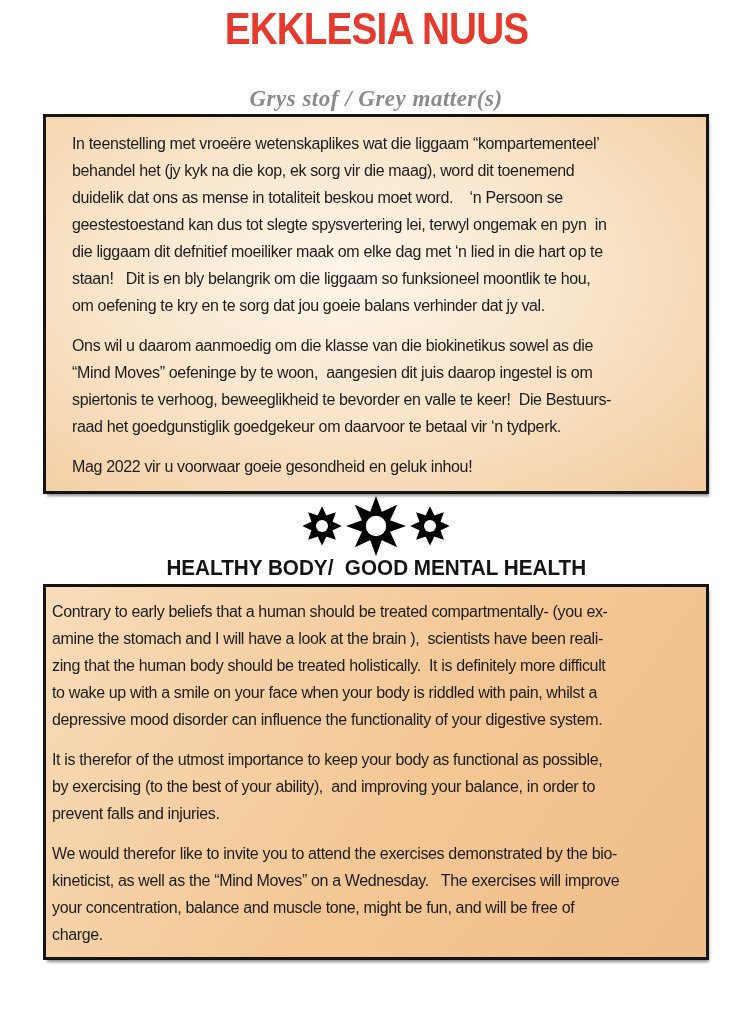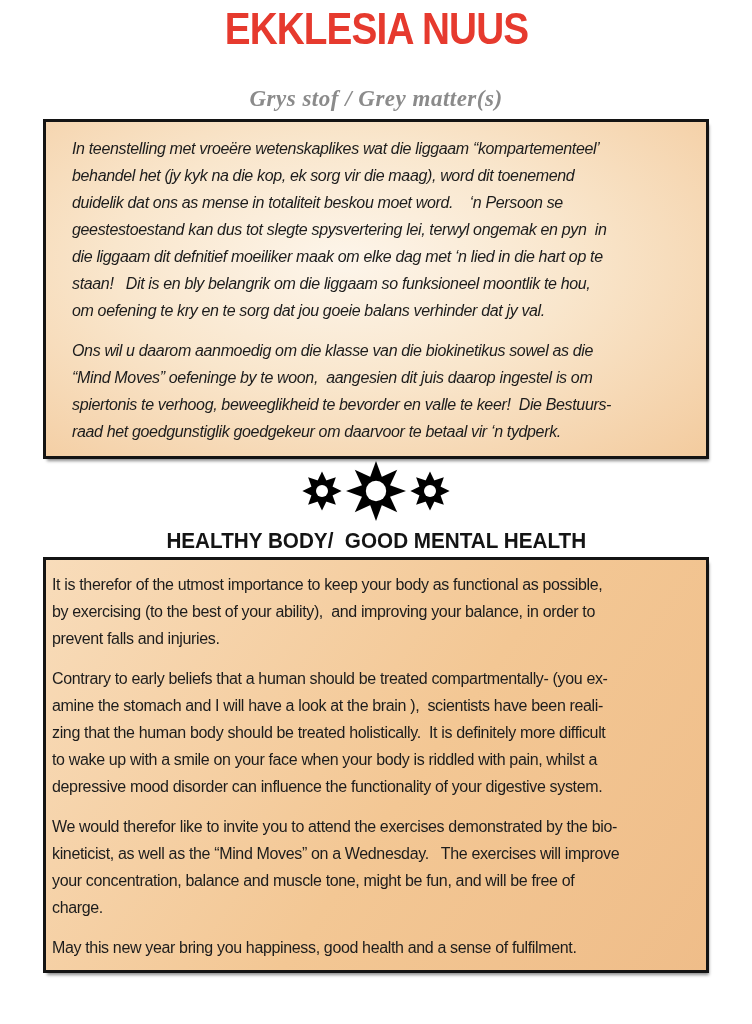--- a/index.html
+++ b/index.html
@@ -17,33 +17,33 @@
 
   .subtitle{margin-top:2px;font-family:Liberation Serif, serif;
             font-style:italic;font-weight:bold;
             font-size:23px;line-height:30px;color:var(--subtitle-gray,#8b8b8b);
             letter-spacing:0.5px;white-space:pre;}
 
   .heading{display:inline-block;font-weight:700;font-size:22px;line-height:26px;
            color:#141414;white-space:pre;transform:scaleX(0.94);
            transform-origin:center;margin:0;}
   .heading-wrap1{margin-top:6px;}
-  .heading-wrap2{margin-top:8px;}
+  .heading-wrap2{margin-top:0px;}
 
   .box{box-sizing:border-box;width:666px;margin:0 auto;
        border:3px solid var(--box-border,#141414);
        overflow:hidden;
        box-shadow:2px 4px 3px -2px rgba(0,0,0,0.45);}
   .box p{margin:0 0 13px 0;font-size:16px;line-height:27px;
          letter-spacing:-0.35px;white-space:pre;color:#1c1c1c;}
   .box p:last-child{margin-bottom:0;}
 
-  .box1{margin-top:5px;padding:13px 14px 11px 26px;
+  .box1{padding:13px 14px 11px 26px;
         background:radial-gradient(ellipse at 45% 42%,
-          #fdf5ea 0%, #f9e6cc 45%, var(--peach-dark,#f3cb9e) 100%);font-style:italic;}
+          #fdf5ea 0%, #f9e6cc 45%, var(--peach-dark,#f3cb9e) 100%);}
 
   .box2{margin-top:3px;padding:11px 5px 9px 6px;
         background:linear-gradient(125deg,
           #f8dcba 0%, #f3c794 55%, #efbd89 100%);}
 
   .sun-divider{display:flex;justify-content:center;align-items:center;
                gap:4px;height:58px;margin-top:3px;}
   .sun{display:block;}
   .sun-small{width:40px;height:40px;}
   .sun-large{width:60px;height:60px;}
@@ -65,20 +65,21 @@
 behandel het (jy kyk na die kop, ek sorg vir die maag), word dit toenemend
 duidelik dat ons as mense in totaliteit beskou moet word.    ‘n Persoon se
 geestestoestand kan dus tot slegte spysvertering lei, terwyl ongemak en pyn  in
 die liggaam dit defnitief moeiliker maak om elke dag met ‘n lied in die hart op te
 staan!   Dit is en bly belangrik om die liggaam so funksioneel moontlik te hou,
 om oefening te kry en te sorg dat jou goeie balans verhinder dat jy val.</p>
     <p>Ons wil u daarom aanmoedig om die klasse van die biokinetikus sowel as die
 “Mind Moves” oefeninge by te woon,  aangesien dit juis daarop ingestel is om
 spiertonis te verhoog, beweeglikheid te bevorder en valle te keer!  Die Bestuurs-
 raad het goedgunstiglik goedgekeur om daarvoor te betaal vir ‘n tydperk.</p>
+    <p>Mag 2022 vir u voorwaar goeie gesondheid en geluk inhou!</p>
   </div>
 
   <div class="sun-divider">
     <svg class="sun sun-small" viewBox="-50 -50 100 100" aria-hidden="true">
       <g fill="#000">
         <path d="M0,-49 L-13,-22 L13,-22 Z"></path>
         <path d="M0,-49 L-13,-22 L13,-22 Z" transform="rotate(45)"></path>
         <path d="M0,-49 L-13,-22 L13,-22 Z" transform="rotate(90)"></path>
         <path d="M0,-49 L-13,-22 L13,-22 Z" transform="rotate(135)"></path>
         <path d="M0,-49 L-13,-22 L13,-22 Z" transform="rotate(180)"></path>
@@ -117,28 +118,27 @@
       <circle r="26" fill="#000"></circle>
         <circle r="15" fill="#fff"></circle>
     </svg>
   </div>
 
   <div class="center heading-wrap2">
     <h2 class="heading">HEALTHY BODY/  GOOD MENTAL HEALTH</h2>
   </div>
 
   <div class="box box2">
-    <p>It is therefor of the utmost importance to keep your body as functional as possible,
-by exercising (to the best of your ability),  and improving your balance, in order to
-prevent falls and injuries.</p>
     <p>Contrary to early beliefs that a human should be treated compartmentally- (you ex-
 amine the stomach and I will have a look at the brain ),  scientists have been reali-
 zing that the human body should be treated holistically.  It is definitely more difficult
 to wake up with a smile on your face when your body is riddled with pain, whilst a
 depressive mood disorder can influence the functionality of your digestive system.</p>
+    <p>It is therefor of the utmost importance to keep your body as functional as possible,
+by exercising (to the best of your ability),  and improving your balance, in order to
+prevent falls and injuries.</p>
     <p>We would therefor like to invite you to attend the exercises demonstrated by the bio-
 kineticist, as well as the “Mind Moves” on a Wednesday.   The exercises will improve
 your concentration, balance and muscle tone, might be fun, and will be free of
 charge.</p>
-    <p>May this new year bring you happiness, good health and a sense of fulfilment.</p>
   </div>
 
 </div>
 
 </body></html>

